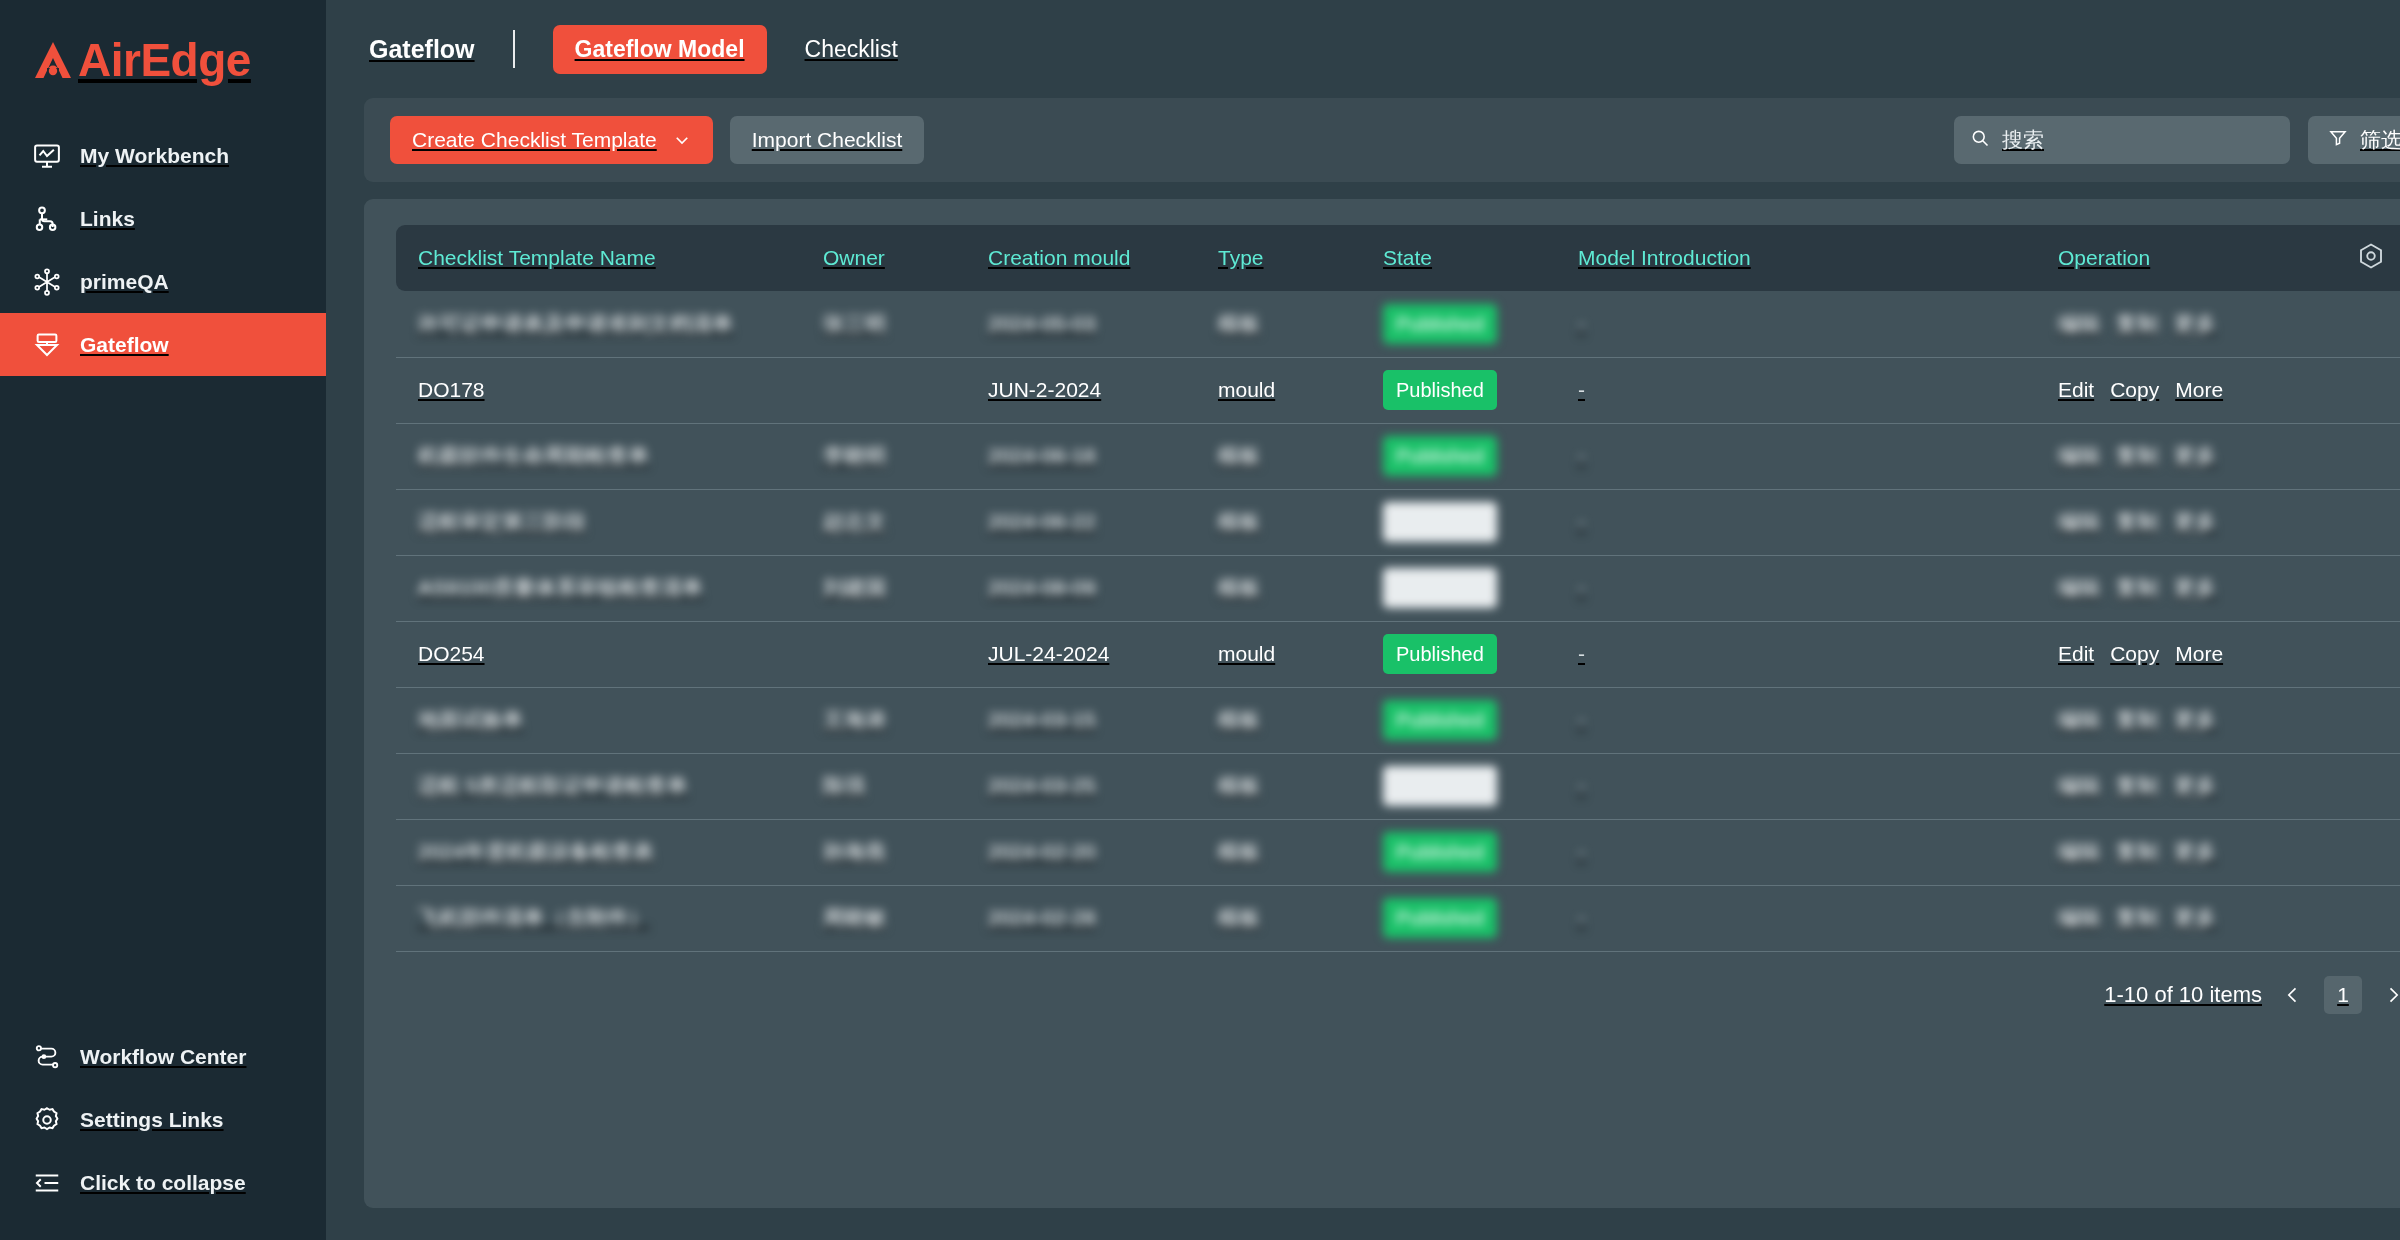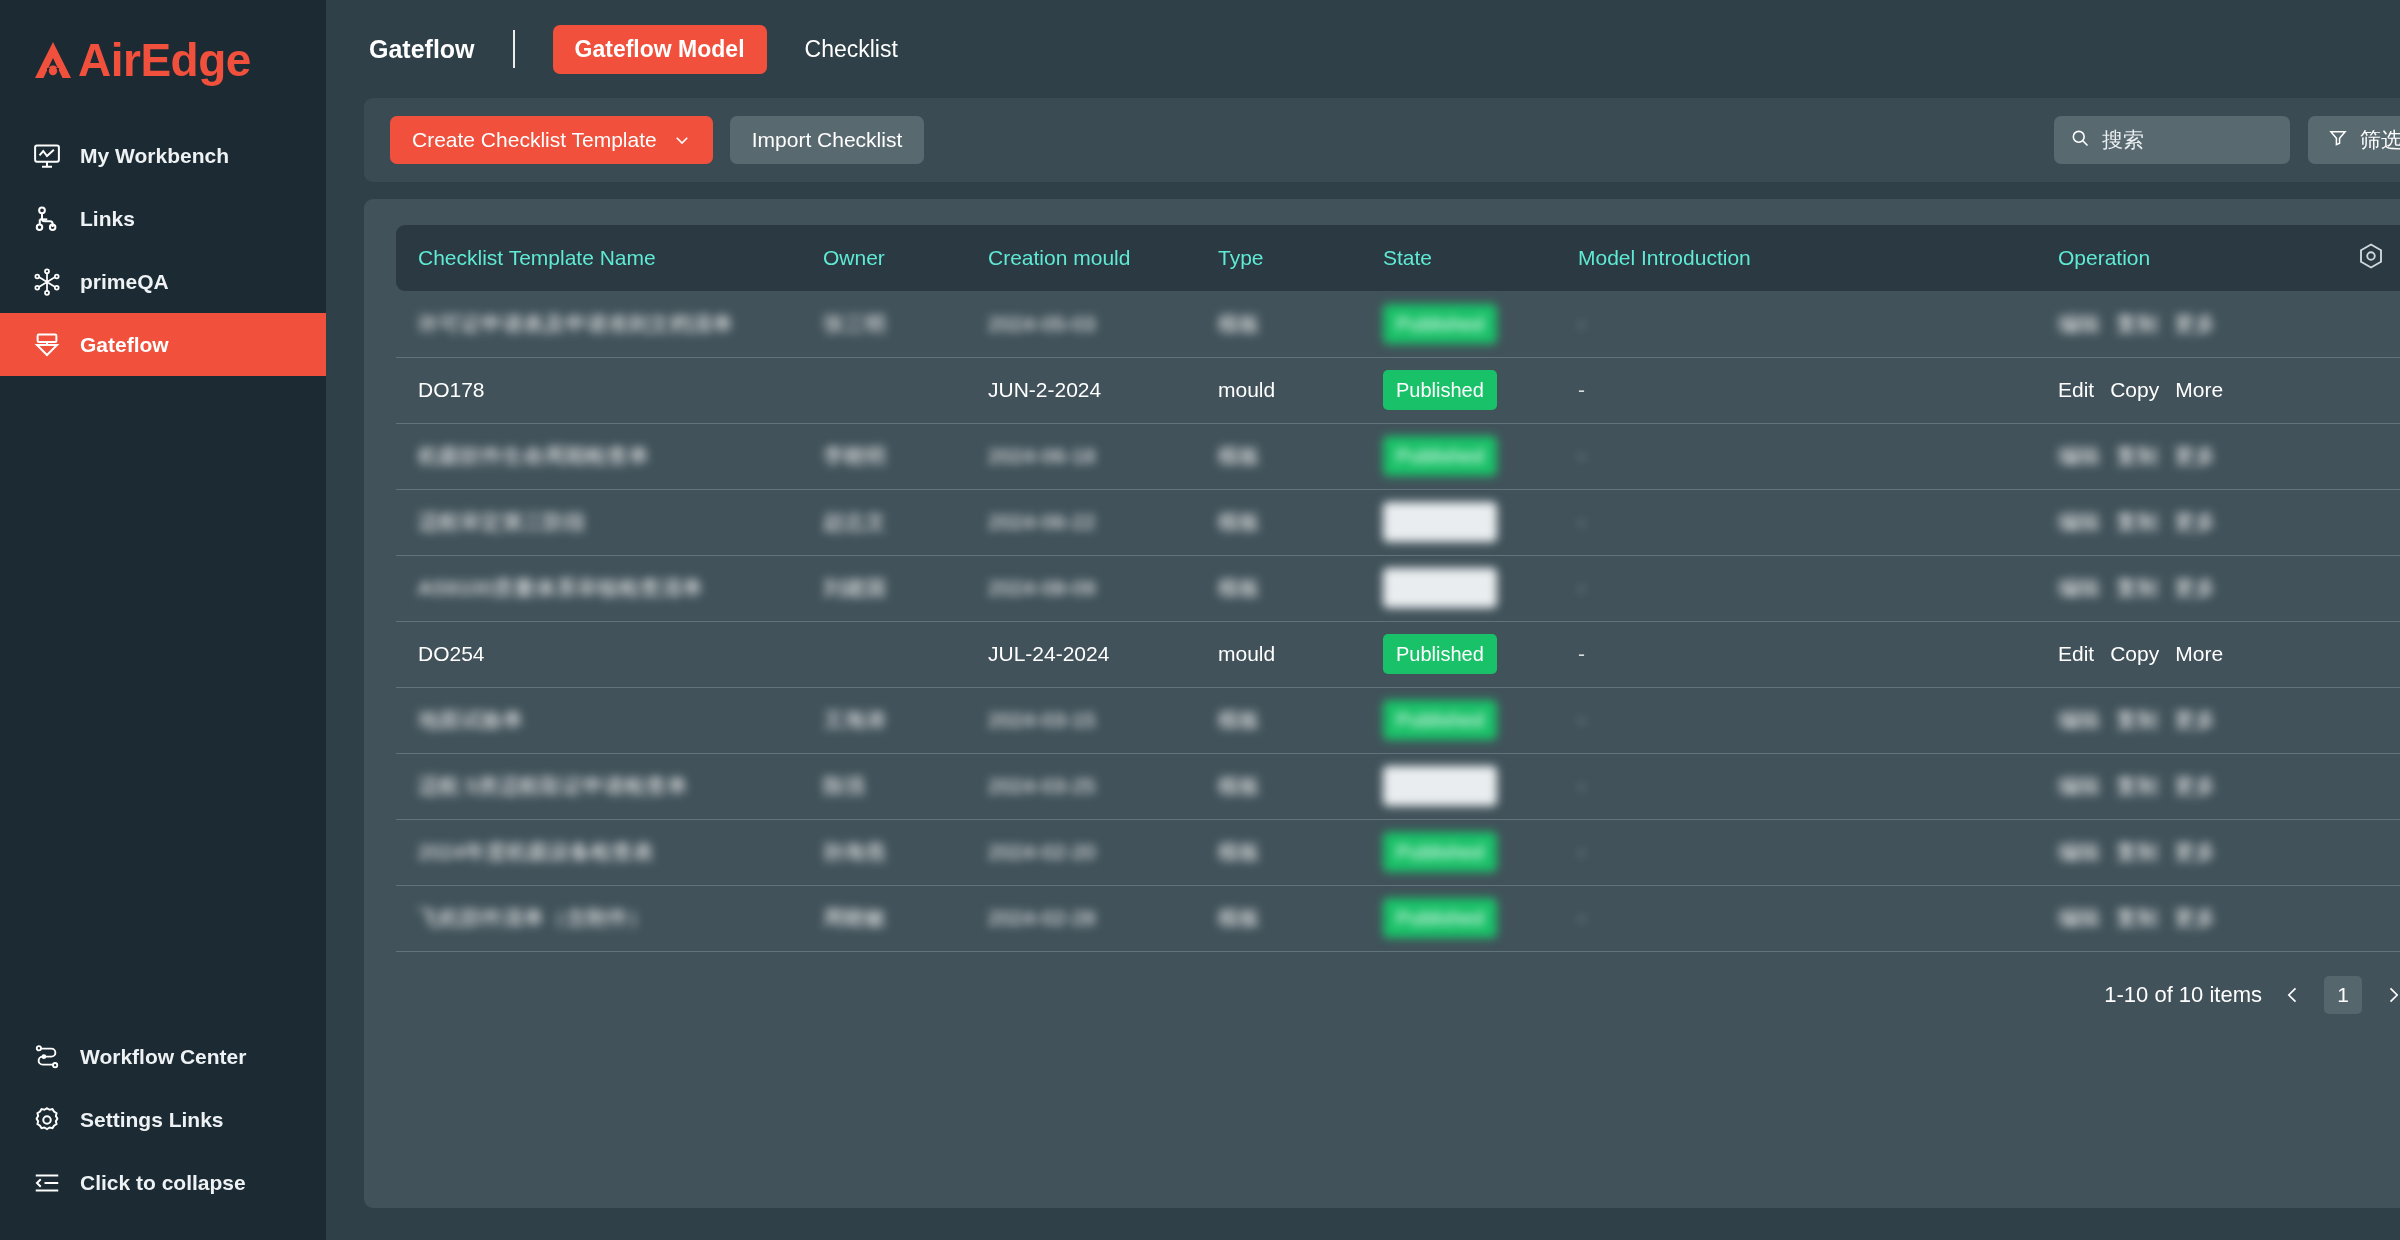--- a/index.html
+++ b/index.html
@@ -7,20 +7,21 @@
     width: 2400px; height: 1240px;
     background: #000;
     font-family: "Liberation Sans", sans-serif;
     overflow: hidden;
   }
   .app {
     position: relative;
     width: 2400px; height: 1240px;
     background: #131d24;
     display: flex;
+    text-decoration: underline;
   }
 
   
   .sidebar {
     width: 326px;
     height: 1240px;
     background: #1b2a33;
     flex: 0 0 326px;
     display: flex;
     flex-direction: column;
@@ -132,21 +133,21 @@
     border: none;
     white-space: nowrap;
     font-family: inherit;
   }
   .btn-primary { background: #f0503c; color: #ffffff; }
   .btn-ghost { background: #596970; color: #ffffff; margin-left: 17px; align-items: center; }
   .caret { margin-left: 16px; display: inline-flex; }
   .spacer { flex: 1 1 auto; }
 
   .search-box {
-    width: 236px; height: 48px;
+    width: 336px; height: 48px;
     background: #596970;
     border-radius: 7px;
     display: flex;
     align-items: center;
     padding: 0 16px;
     cursor: text;
   }
   .search-input {
     background: transparent;
     border: none;

